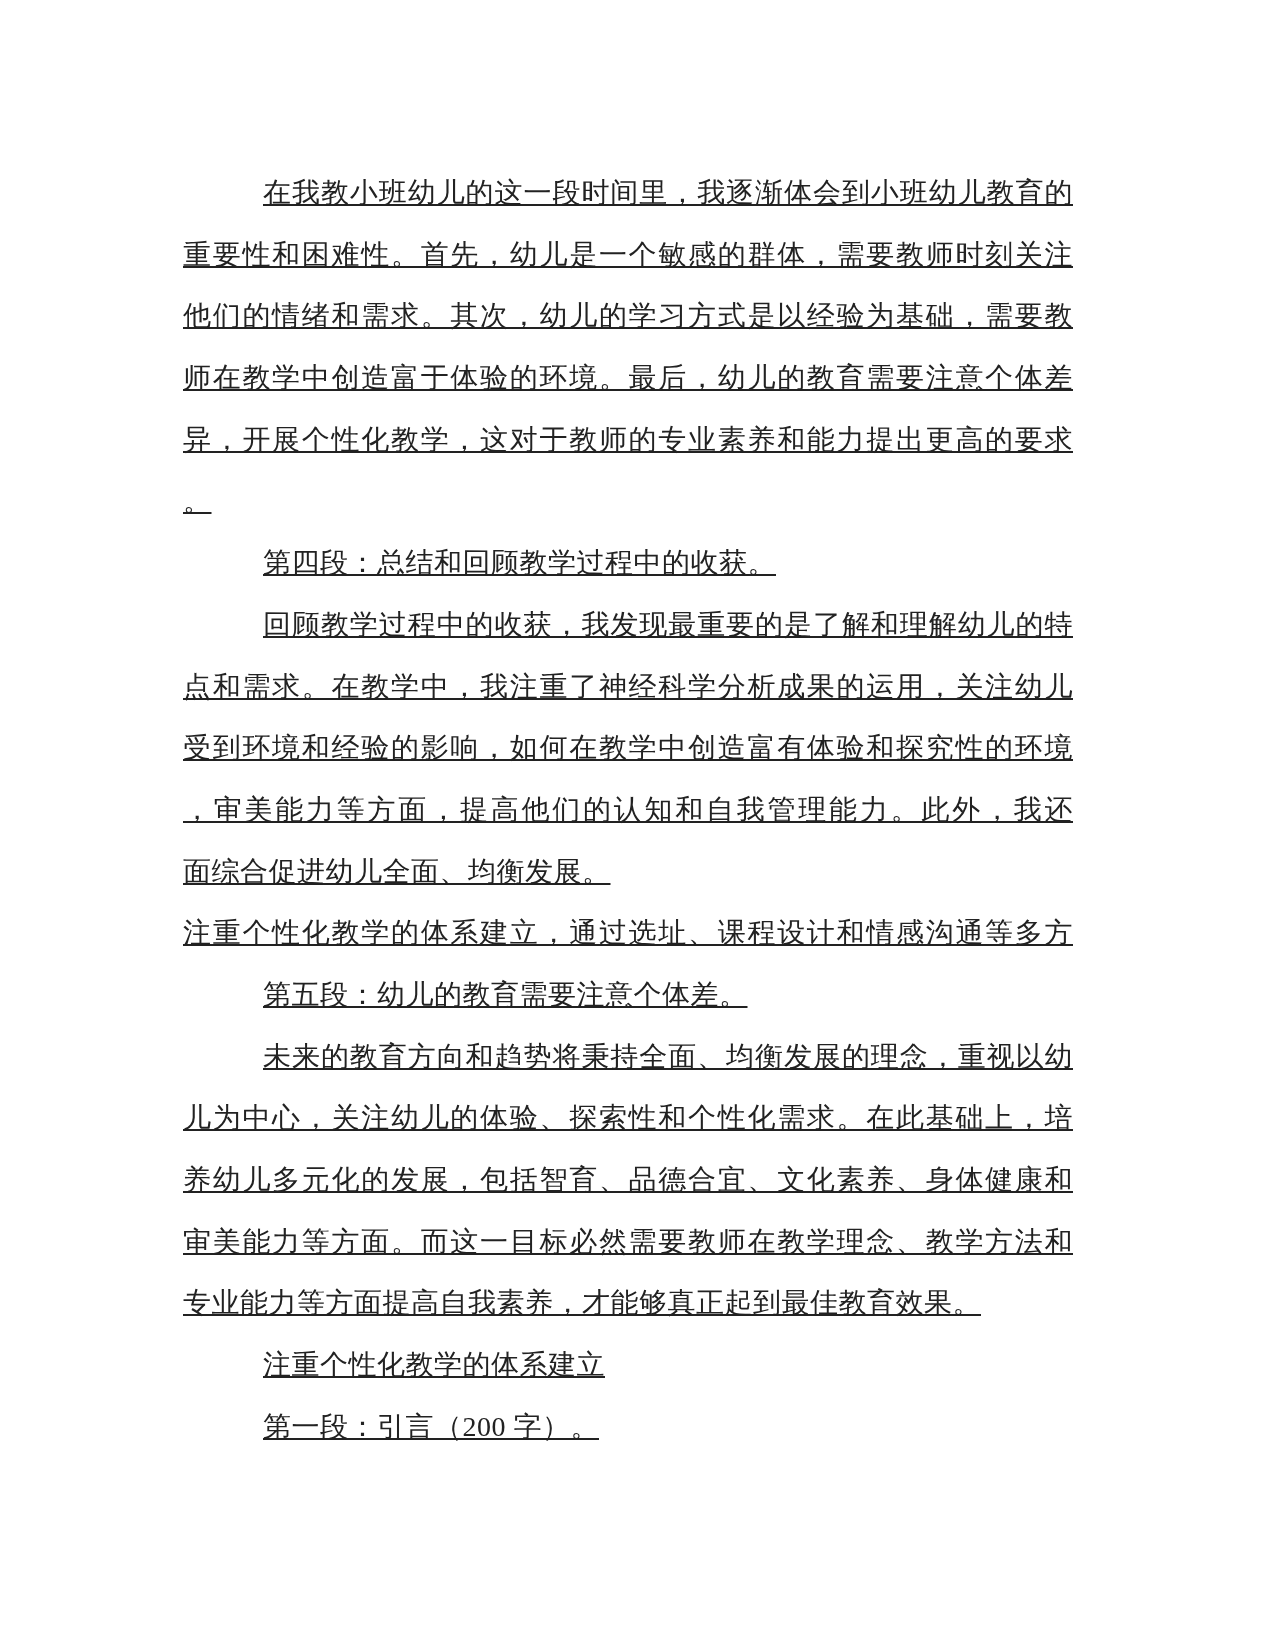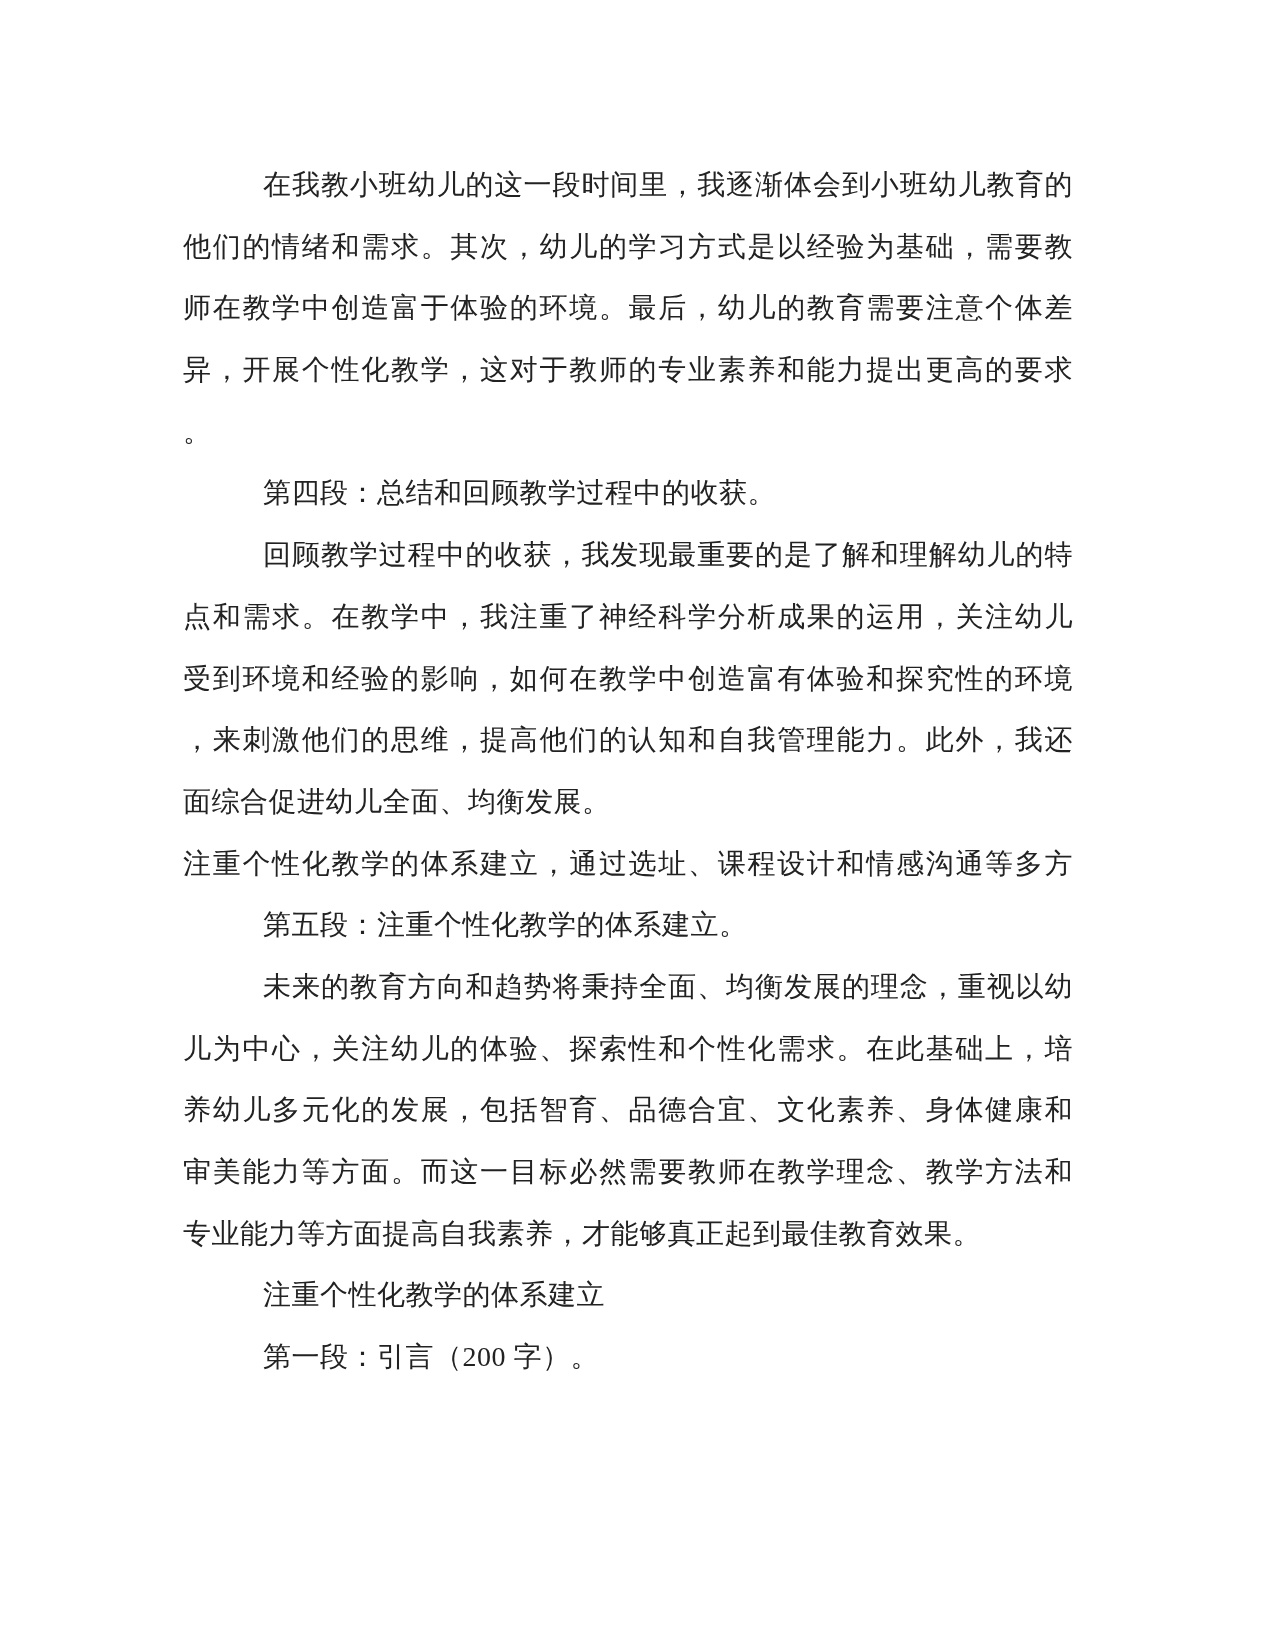--- a/index.html
+++ b/index.html
@@ -14,60 +14,62 @@
   }
   .page {
     position: relative;
     width: 1275px;
     height: 1650px;
     background: #ffffff;
   }
   .doc {
     position: absolute;
     left: 183px;
-    top: 154px;
+    top: 162px;
     width: 890px;
     font-family: "Liberation Serif", "DejaVu Serif", serif;
     font-size: 28px;
     line-height: 61.7px;
     letter-spacing: 0.5px;
     color: #222222;
     font-weight: 400;
+    text-decoration: underline;
   }
   .line {
     height: 61.7px;
     text-align: left;
   }
   .line.justify {
     text-align: justify;
     text-align-last: justify;
   }
   .line.indent {
     padding-left: 80px;
   }
 </style>
 </head>
 <body>
 
 <div class="page">
   <div class="doc">
 
   <div class="line indent justify">在我教小班幼儿的这一段时间里，我逐渐体会到小班幼儿教育的</div>
+      <div class="line justify">重要性和困难性。首先，幼儿是一个敏感的群体，需要教师时刻关注</div>
       <div class="line justify">他们的情绪和需求。其次，幼儿的学习方式是以经验为基础，需要教</div>
       <div class="line justify">师在教学中创造富于体验的环境。最后，幼儿的教育需要注意个体差</div>
       <div class="line justify">异，开展个性化教学，这对于教师的专业素养和能力提出更高的要求</div>
       <div class="line">。</div>
       <div class="line indent">第四段：总结和回顾教学过程中的收获。</div>
       <div class="line indent justify">回顾教学过程中的收获，我发现最重要的是了解和理解幼儿的特</div>
       <div class="line justify">点和需求。在教学中，我注重了神经科学分析成果的运用，关注幼儿</div>
       <div class="line justify">受到环境和经验的影响，如何在教学中创造富有体验和探究性的环境</div>
-      <div class="line justify">，来刺激他们的思维，提高他们的认知和自我管理能力。此外，我还</div>
+      <div class="line justify">，审美能力等方面，提高他们的认知和自我管理能力。此外，我还</div>
       <div class="line">面综合促进幼儿全面、均衡发展。</div>
       <div class="line justify">注重个性化教学的体系建立，通过选址、课程设计和情感沟通等多方</div>
-      <div class="line indent">第五段：注重个性化教学的体系建立。</div>
+      <div class="line indent">第五段：幼儿的教育需要注意个体差。</div>
       <div class="line indent justify">未来的教育方向和趋势将秉持全面、均衡发展的理念，重视以幼</div>
       <div class="line justify">儿为中心，关注幼儿的体验、探索性和个性化需求。在此基础上，培</div>
       <div class="line justify">养幼儿多元化的发展，包括智育、品德合宜、文化素养、身体健康和</div>
       <div class="line justify">审美能力等方面。而这一目标必然需要教师在教学理念、教学方法和</div>
       <div class="line">专业能力等方面提高自我素养，才能够真正起到最佳教育效果。</div>
       <div class="line indent">注重个性化教学的体系建立</div>
       <div class="line indent">第一段：引言（200 字）。</div>
     </div>
 </div>
 

